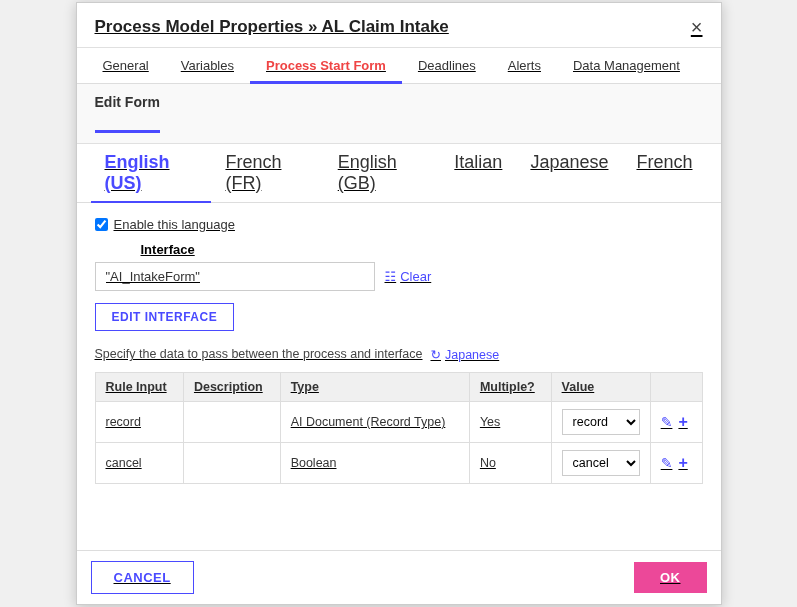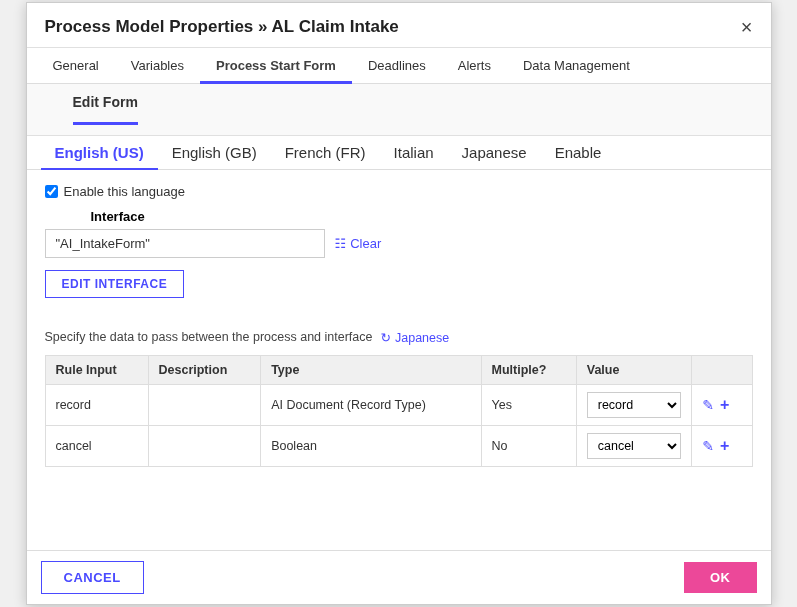--- a/index.html
+++ b/index.html
@@ -9,27 +9,28 @@
       background: #f0f0f0;
       display: flex;
       align-items: center;
       justify-content: center;
       width: 797px;
       height: 607px;
       overflow: hidden;
     }
     .modal {
       background: #fff;
-      width: 746px;
+      width: 646px;
       height: 603px;
       border: 1px solid #ccc;
       display: flex;
       flex-direction: column;
       position: relative;
       box-shadow: 0 2px 12px rgba(0,0,0,0.2);
+      text-decoration: underline;
     }
     .modal-header {
       display: flex;
       align-items: center;
       justify-content: space-between;
       padding: 14px 18px 10px 18px;
       border-bottom: 1px solid #e0e0e0;
     }
     .modal-title {
       font-size: 17px;
@@ -52,21 +53,21 @@
     }
     .tab-item {
       padding: 10px 16px;
       cursor: pointer;
       color: #333;
       font-size: 13px;
       position: relative;
       white-space: nowrap;
     }
     .tab-item.active {
-      color: #404040;
+      color: #ef4444;
       font-weight: 600;
     }
     .tab-item.active::after {
       content: '';
       position: absolute;
       bottom: -1px;
       left: 0;
       right: 0;
       height: 3px;
       background: #4a4aff;
@@ -80,33 +81,32 @@
       padding: 10px 18px;
       font-size: 14px;
       font-weight: bold;
       color: #333;
       border-bottom: 1px solid #e0e0e0;
       background: #f9f9f9;
     }
     .section-header-underline {
       border-bottom: 3px solid #4a4aff;
       display: inline-block;
-      padding-bottom: 12px;
-      margin-left: 28px;
+      padding-bottom: 20px;
     }
     .lang-tabs {
       display: flex;
       border-bottom: 1px solid #ddd;
       padding: 0 14px;
       background: #fff;
     }
     .lang-tab {
       padding: 8px 14px;
       cursor: pointer;
-      font-size: 15px;
+      font-size: 18px;
       color: #333;
       position: relative;
     }
     .lang-tab.active {
       color: #4a4aff;
       font-weight: bold;
     }
     .lang-tab.active::after {
       content: '';
       position: absolute;
@@ -159,21 +159,21 @@
     .edit-interface-btn {
       border: 1px solid #4a4aff;
       color: #4a4aff;
       background: #fff;
       padding: 6px 16px;
       font-size: 12px;
       font-weight: bold;
       cursor: pointer;
       letter-spacing: 0.5px;
       text-transform: uppercase;
-      margin-bottom: 32px;
+      margin-bottom: 16px;
     }
     .specify-text {
       font-size: 12.5px;
       color: #444;
       display: flex;
       align-items: flex-start;
       gap: 8px;
       margin-bottom: 10px;
     }
     .refresh-btn {
@@ -278,25 +278,25 @@
   </div>
 
   <div class="modal-body">
 
     <div class="section-header">
       <span class="section-header-underline">Edit Form</span>
     </div>
 
     <div class="lang-tabs">
       <div class="lang-tab active">English (US)</div>
+      <div class="lang-tab">French (FR)</div>
       <div class="lang-tab">English (GB)</div>
-      <div class="lang-tab">French (FR)</div>
       <div class="lang-tab">Italian</div>
       <div class="lang-tab">Japanese</div>
-      <div class="lang-tab">Enable</div>
+      <div class="lang-tab">French</div>
     </div>
 
     <div class="content-area">
       
       <div class="enable-lang">
         <input type="checkbox" checked="" style="">
         <span>Enable this language</span>
       </div>
 
       

